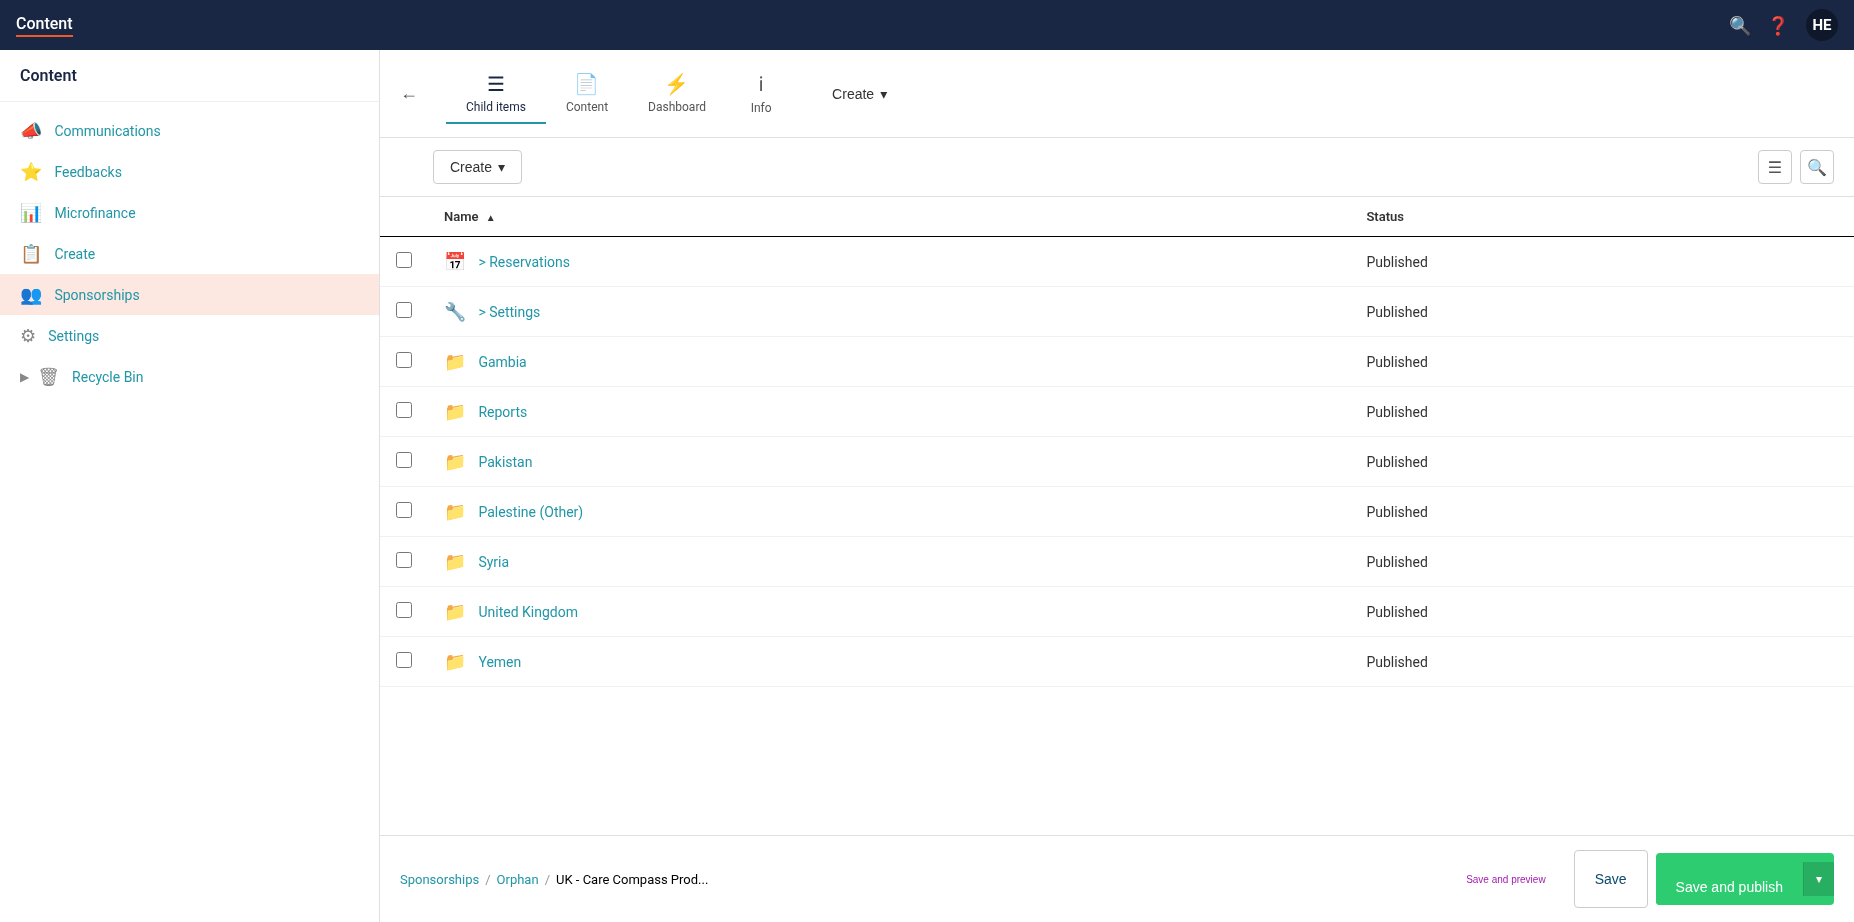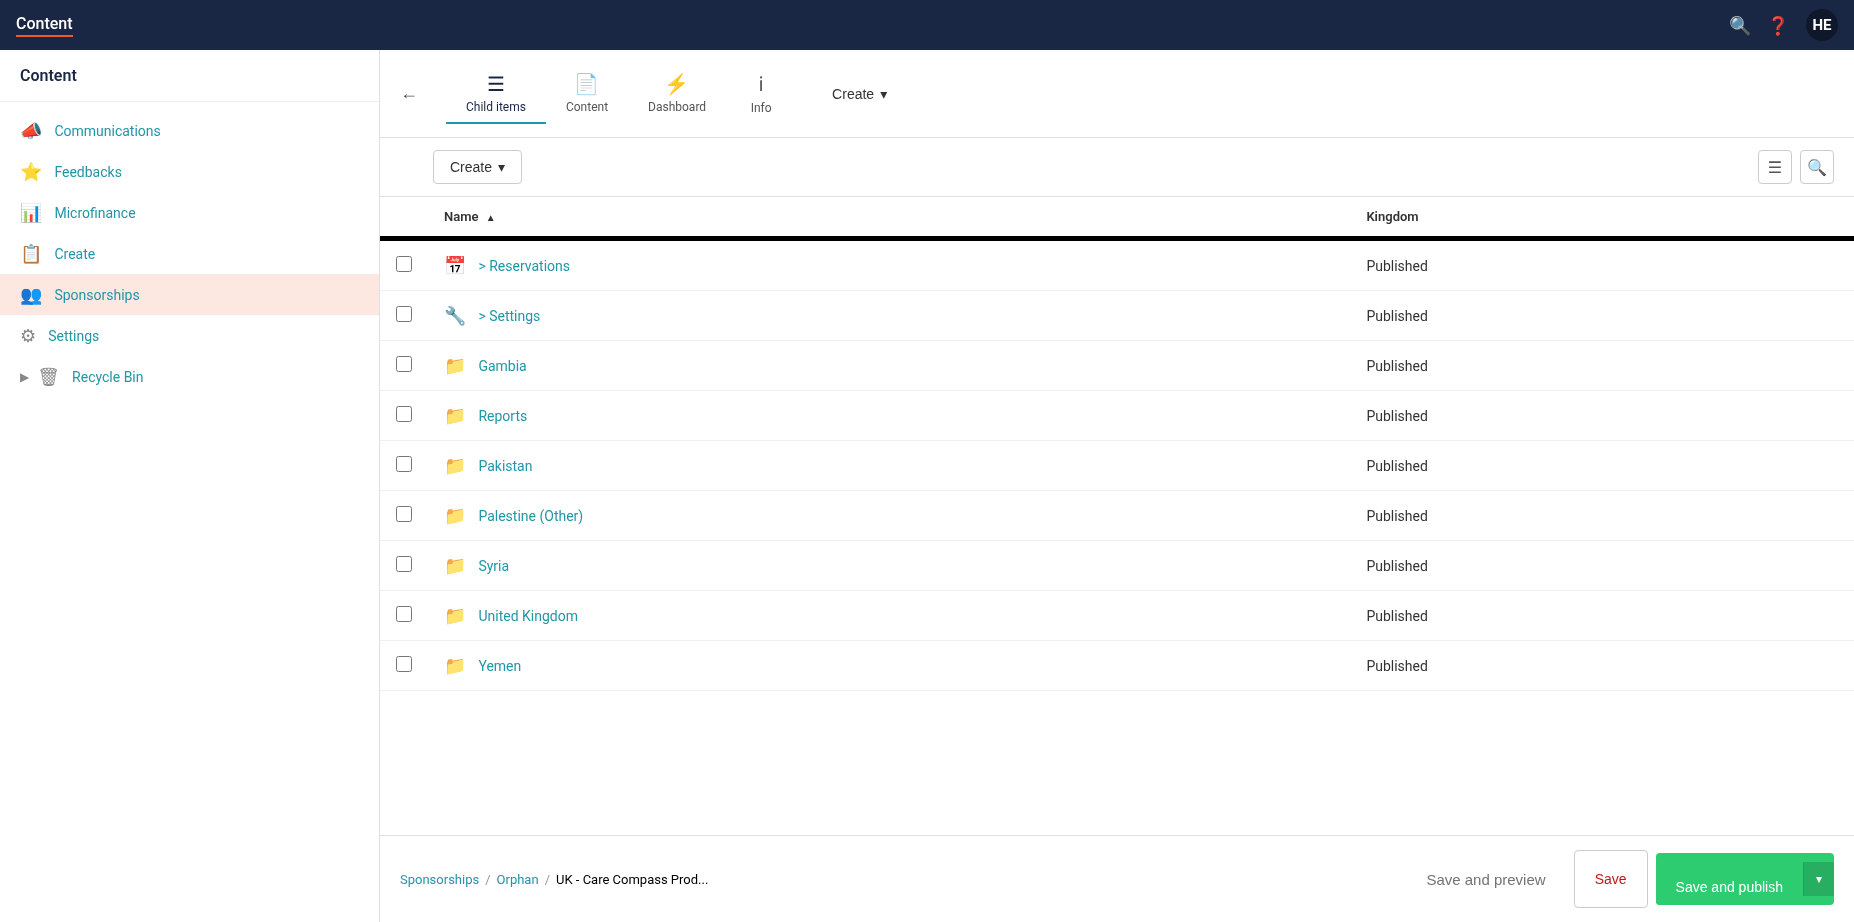--- a/index.html
+++ b/index.html
@@ -216,21 +216,21 @@
     .table-container {
       flex: 1;
       overflow-y: auto;
       background: white;
     }
     .items-table {
       width: 100%;
       border-collapse: collapse;
     }
     .items-table thead tr {
-      border-bottom: 5px solid #000000;
+      border-bottom: 1px solid #000000;
     }
     .items-table th {
       text-align: left;
       padding: 12px 16px;
       font-size: 13px;
       font-weight: 600;
       color: #333;
     }
     .items-table th .sort-icon {
       font-size: 10px;
@@ -296,31 +296,31 @@
     .footer-actions {
       display: flex;
       align-items: center;
       gap: 8px;
     }
     .btn-save-preview {
       padding: 10px 20px;
       background: white;
       border: none;
       cursor: pointer;
-      font-size: 15px;
-      color: #737373;
+      font-size: 10px;
+      color: #a21caf;
     }
     .btn-save {
       padding: 20px 20px;
       background: white;
       border: 1px solid #ccc;
       border-radius: 4px;
       cursor: pointer;
       font-size: 14px;
-      color: #b91c1c;
+      color: #0c4a6e;
     }
     .btn-save-publish {
       display: flex;
       align-items: center;
       background: #2ecc71;
       border: none;
       border-radius: 4px;
       overflow: hidden;
       cursor: pointer;
     }
@@ -438,21 +438,21 @@
 
     <div class="table-container">
       <table class="items-table">
         <thead>
           <tr>
             <th class="checkbox-col"></th>
             <th>
               <span>Name</span>
               <span class="sort-icon">▲</span>
             </th>
-            <th>Kingdom</th>
+            <th>Status</th>
           </tr>
         </thead>
         <tbody id="table-body">
         <tr>
       <td class="checkbox-col">
         <input type="checkbox" class="row-checkbox" style="">
       </td>
       <td>
         <div class="item-name-cell">
           <span class="item-icon">📅</span>

